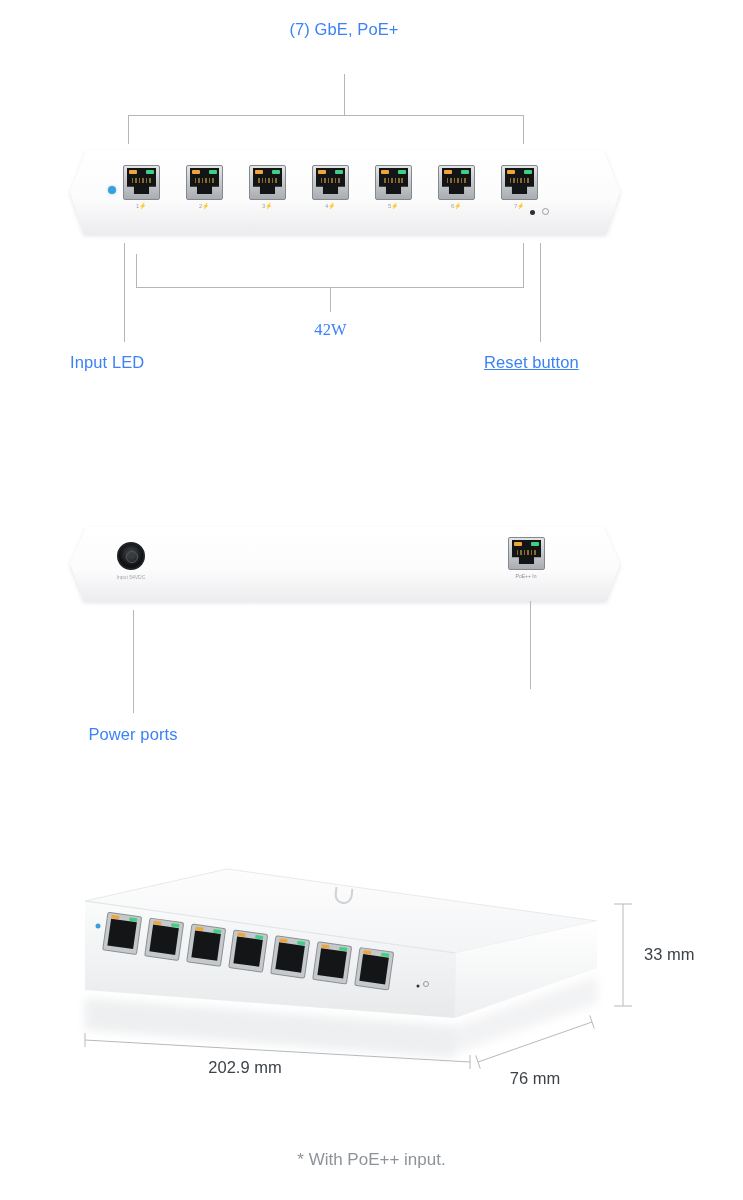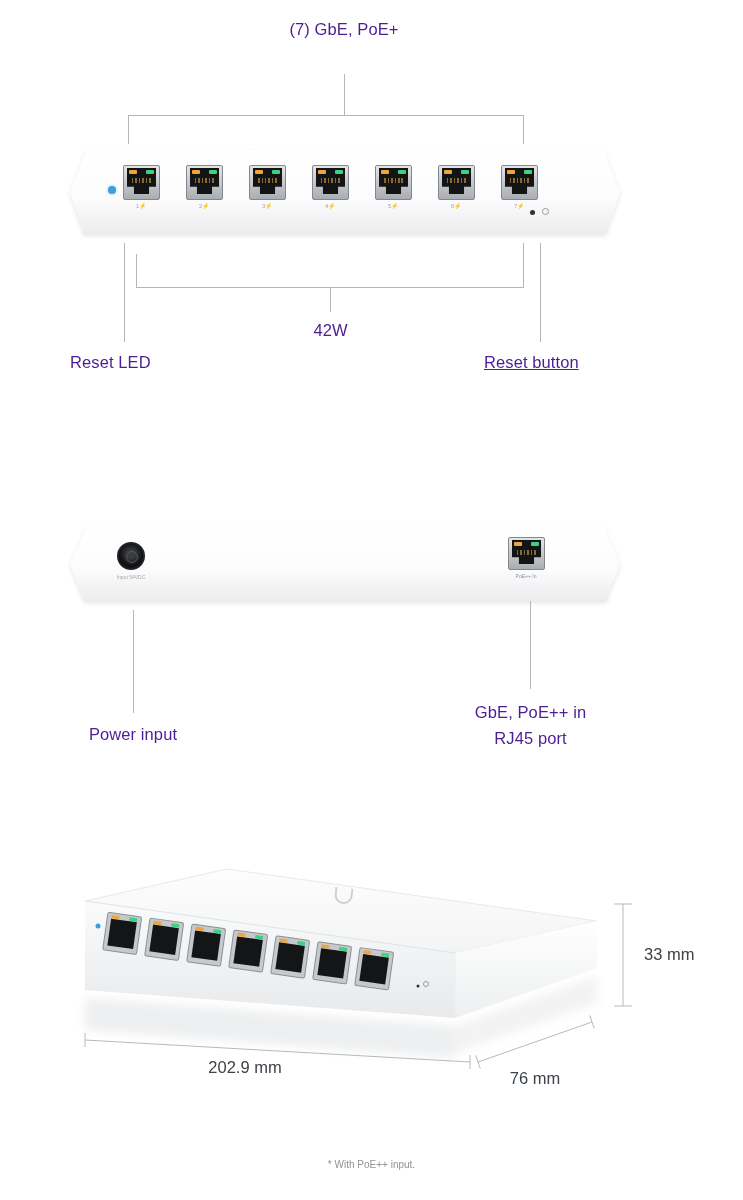--- a/index.html
+++ b/index.html
@@ -1,19 +1,19 @@
 <!DOCTYPE html>
 <html><head>
 <meta charset="utf-8">
 <style>
   html,body{margin:0;padding:0;background:#ffffff;}
   body{font-family:"Liberation Sans", sans-serif;}
   .canvas{position:relative;width:743px;height:1200px;background:#ffffff;overflow:hidden;color:#3d4349;}
 
-  .lbl{position:absolute;font-size:16.5px;color:#4c1d95;letter-spacing:.1px;line-height:26px;}
+  .lbl{position:absolute;font-size:16.5px;color:#3b82f6;letter-spacing:.1px;line-height:26px;}
   .lbl.center{text-align:center;}
   .line{position:absolute;background:#b4b7ba;}
 
   
   .device-wrap{position:absolute;filter:drop-shadow(0 2px 2px rgba(0,0,0,0.10));}
   .device-body{width:100%;height:100%;position:relative;
     background:linear-gradient(180deg,#ffffff 0%,#fcfcfd 58%,#ececee 100%);
     clip-path:polygon(3% 0%, 97% 0%, 100% 50%, 97.5% 100%, 2.5% 100%, 0% 50%);}
 
   
@@ -40,21 +40,21 @@
 
   
   .pwr-conn{position:absolute;left:47px;top:15px;width:28px;height:28px;border-radius:50%;
     background:radial-gradient(circle at 50% 42%,#3a3d40 0 20%,#101113 62%);
     border:2px solid #202225;box-sizing:border-box;}
   .pwr-conn::after{content:"";position:absolute;left:7px;top:7px;width:10px;height:10px;
     border:1px solid #55585b;border-radius:50%;}
   .tiny-text{position:absolute;font-size:5px;line-height:6px;color:#a3a7ab;text-align:center;}
 
   svg text{font-family:"Liberation Sans", sans-serif;fill:#3d4349;}
-  .footnote{position:absolute;left:0;width:100%;text-align:center;font-size:10px;color:#8e939a;margin-top:9px;}
+  .footnote{position:absolute;left:0;width:100%;text-align:center;font-size:17px;color:#8e939a;}
 </style>
 </head>
 <body>
 
 <div class="canvas">
 
   <div class="lbl center" style="left:244px;top:16px;width:200px;">
     <div>(7) GbE, PoE+</div>
   </div>
   <div class="line" style="left:344px;top:74px;width:1px;height:41px;"></div>
@@ -137,22 +137,22 @@
     </div>
   </div>
 
   <div class="line" style="left:124px;top:243px;width:1px;height:99px;"></div>
   <div class="line" style="left:136px;top:254px;width:1px;height:33px;"></div>
   <div class="line" style="left:523px;top:243px;width:1px;height:44px;"></div>
   <div class="line" style="left:136px;top:287px;width:388px;height:1px;"></div>
   <div class="line" style="left:330px;top:287px;width:1px;height:25px;"></div>
   <div class="line" style="left:540px;top:243px;width:1px;height:99px;"></div>
 
-  <div class="lbl" style="left:70px;top:349px;">Reset LED</div>
-  <div class="lbl center" style="left:230px;top:317px;width:201px;">
+  <div class="lbl" style="left:70px;top:349px;">Input LED</div>
+  <div class="lbl center" style="left:230px;top:317px;width:201px;font-family:Liberation Serif, serif;">
     <div>42W</div>
   </div>
   <div class="lbl" style="left:484px;top:349px;text-decoration:underline;">Reset button</div>
 
   <div class="device-wrap" style="left:70px;top:527px;width:550px;height:74px;">
     <div class="device-body">
       <div class="pwr-conn"></div>
       <div class="tiny-text" style="left:30px;top:47px;width:62px;">Input 54VDC</div>
 
       <div style="position:absolute;left:438px;top:10px;">
@@ -163,25 +163,21 @@
           <span class="led led-g"></span>
         </div>
       </div>
       <div class="tiny-text" style="left:430px;top:46px;width:52px;color:#8c9094;">PoE++ In</div>
     </div>
   </div>
 
   <div class="line" style="left:133px;top:610px;width:1px;height:103px;"></div>
   <div class="line" style="left:530px;top:601px;width:1px;height:88px;"></div>
 
-  <div class="lbl center" style="left:73px;top:721px;width:120px;">Power input</div>
-  <div class="lbl center" style="left:448px;top:699px;width:165px;">
-    <div>GbE, PoE++ in</div>
-    <div>RJ45 port</div>
-  </div>
+  <div class="lbl center" style="left:73px;top:721px;width:120px;">Power ports</div>
 
   <svg style="position:absolute;left:60px;top:858px;" width="650" height="240" viewBox="0 0 650 240">
     <defs>
       <linearGradient id="gTop" x1="0" y1="0" x2="0" y2="1">
         <stop offset="0" stop-color="#fdfdfe"></stop>
           <stop offset="1" stop-color="#f3f4f5"></stop>
       </linearGradient>
       <linearGradient id="gFront" x1="0" y1="0" x2="0" y2="1">
         <stop offset="0" stop-color="#fafbfb"></stop>
           <stop offset="1" stop-color="#e7e9eb"></stop>

